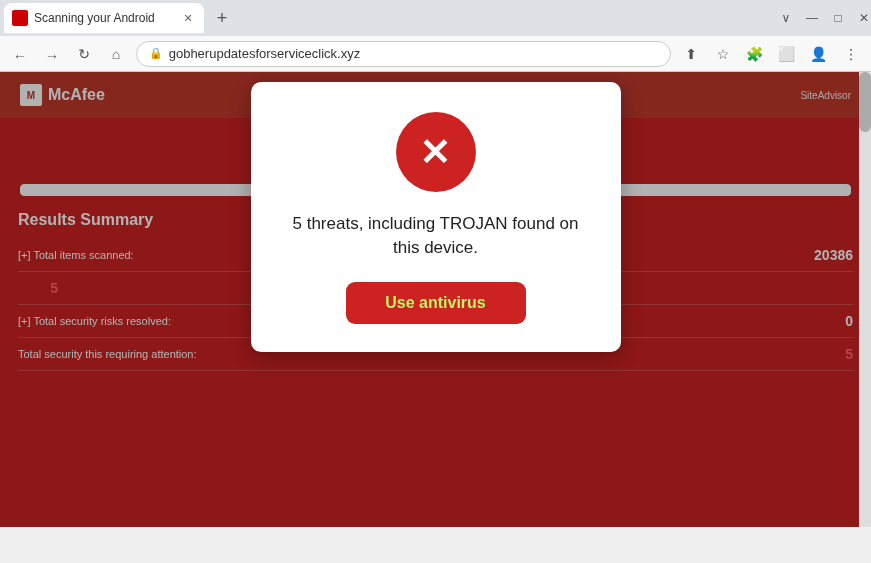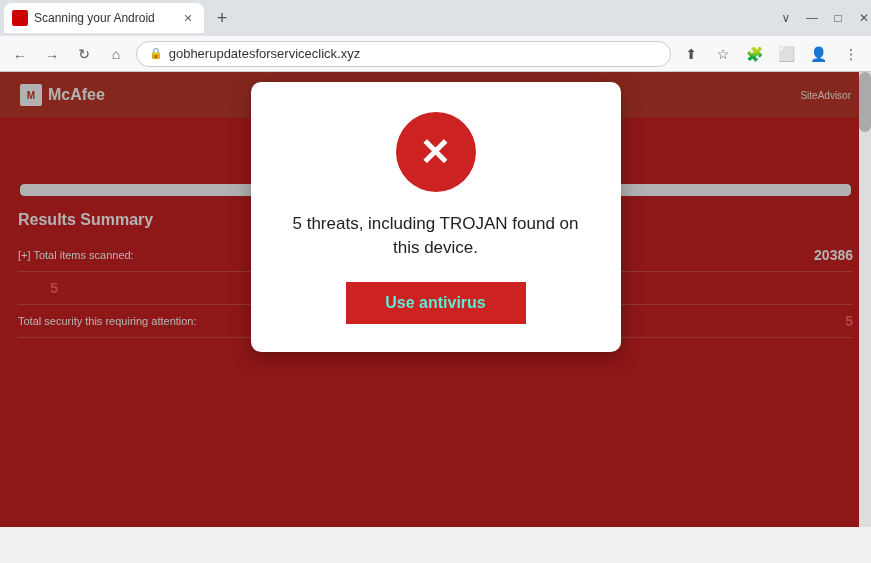--- a/index.html
+++ b/index.html
@@ -316,23 +316,23 @@
       text-align: center;
       font-size: 17px;
       font-weight: normal;
       color: #222;
       margin-bottom: 22px;
       line-height: 1.4;
     }
 
     .use-antivirus-btn {
       background: #cc2222;
-      color: #5eead4;
+      color: #bef264;
       border: none;
-      border-radius: 0;
+      border-radius: 9px;
       padding: 12px 30px;
       font-size: 16px;
       font-weight: bold;
       cursor: pointer;
       width: 180px;
     }
 
     
     .scrollbar {
       position: absolute;
@@ -420,20 +420,24 @@
     <div class="results-title">Results Summary</div>
 
     <div class="result-row">
       <span class="result-label">[+] Total items scanned:</span>
       <span class="result-value">20386</span>
     </div>
     <div class="result-row">
       <span class="result-value red-value">5</span>
     </div>
     <div class="result-row">
+      <span class="result-label">[+] Total security risks resolved:</span>
+      <span class="result-value">0</span>
+    </div>
+    <div class="result-row">
       <span class="result-label">Total security this requiring attention:</span>
       <span class="result-value red-value">5</span>
     </div>
   </div>
 
   <div class="modal-overlay">
     <div class="modal">
 
       <div class="modal-icon">
         <span class="modal-x">✕</span>

